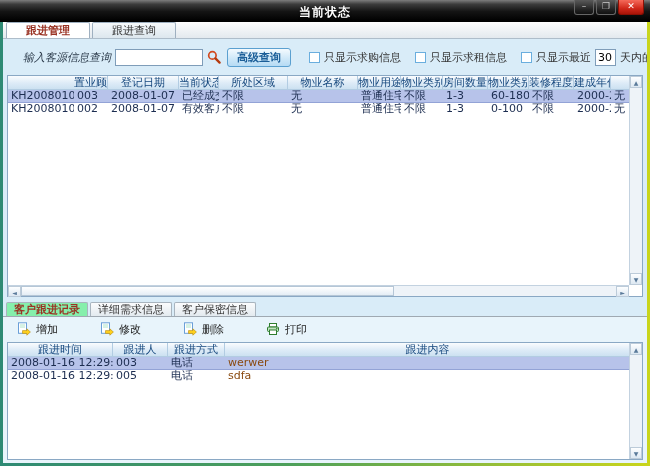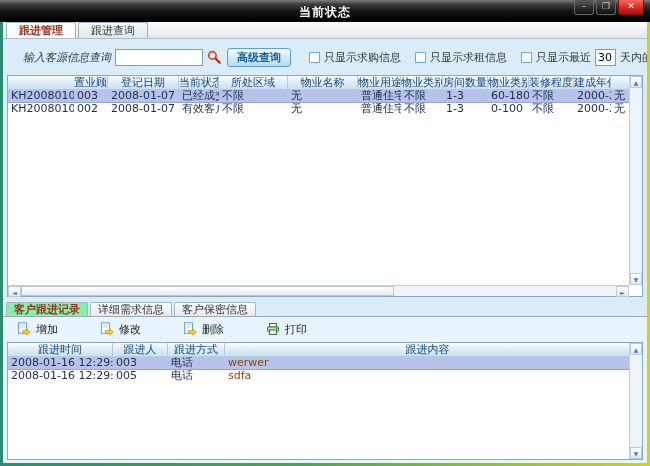--- a/index.html
+++ b/index.html
@@ -42,21 +42,21 @@
     position:absolute; top:22px; left:3px; right:3px; bottom:3px;
     background:#d9ecf8; display:flex; flex-direction:column; overflow:hidden;
   }
 
   
   .tabstrip {
     height:17px; background: linear-gradient(180deg,#fdfdfd,#e3e9ee);
     border-bottom:1px solid #aebdca; display:flex; align-items:flex-end; padding-left:3px;
   }
   .tab {
-    height:16px; line-height:15px; padding:0 12px; font-size:11px; color:#333;
+    height:16px; line-height:15px; padding:0 19px; font-size:11px; color:#333;
     border:1px solid #9fb0c0; border-bottom:none; border-radius:2px 2px 0 0;
     background: linear-gradient(180deg,#f6f9fb,#dde7ee); margin-right:2px; cursor:pointer;
   }
   .tab.active { background:#fff; color:#9a3324; font-weight:bold; }
 
   
   .searchrow {
     height:36px; display:flex; align-items:center; padding-left:20px; flex:none;
     font-size:11px; color:#333; white-space:nowrap;
   }

